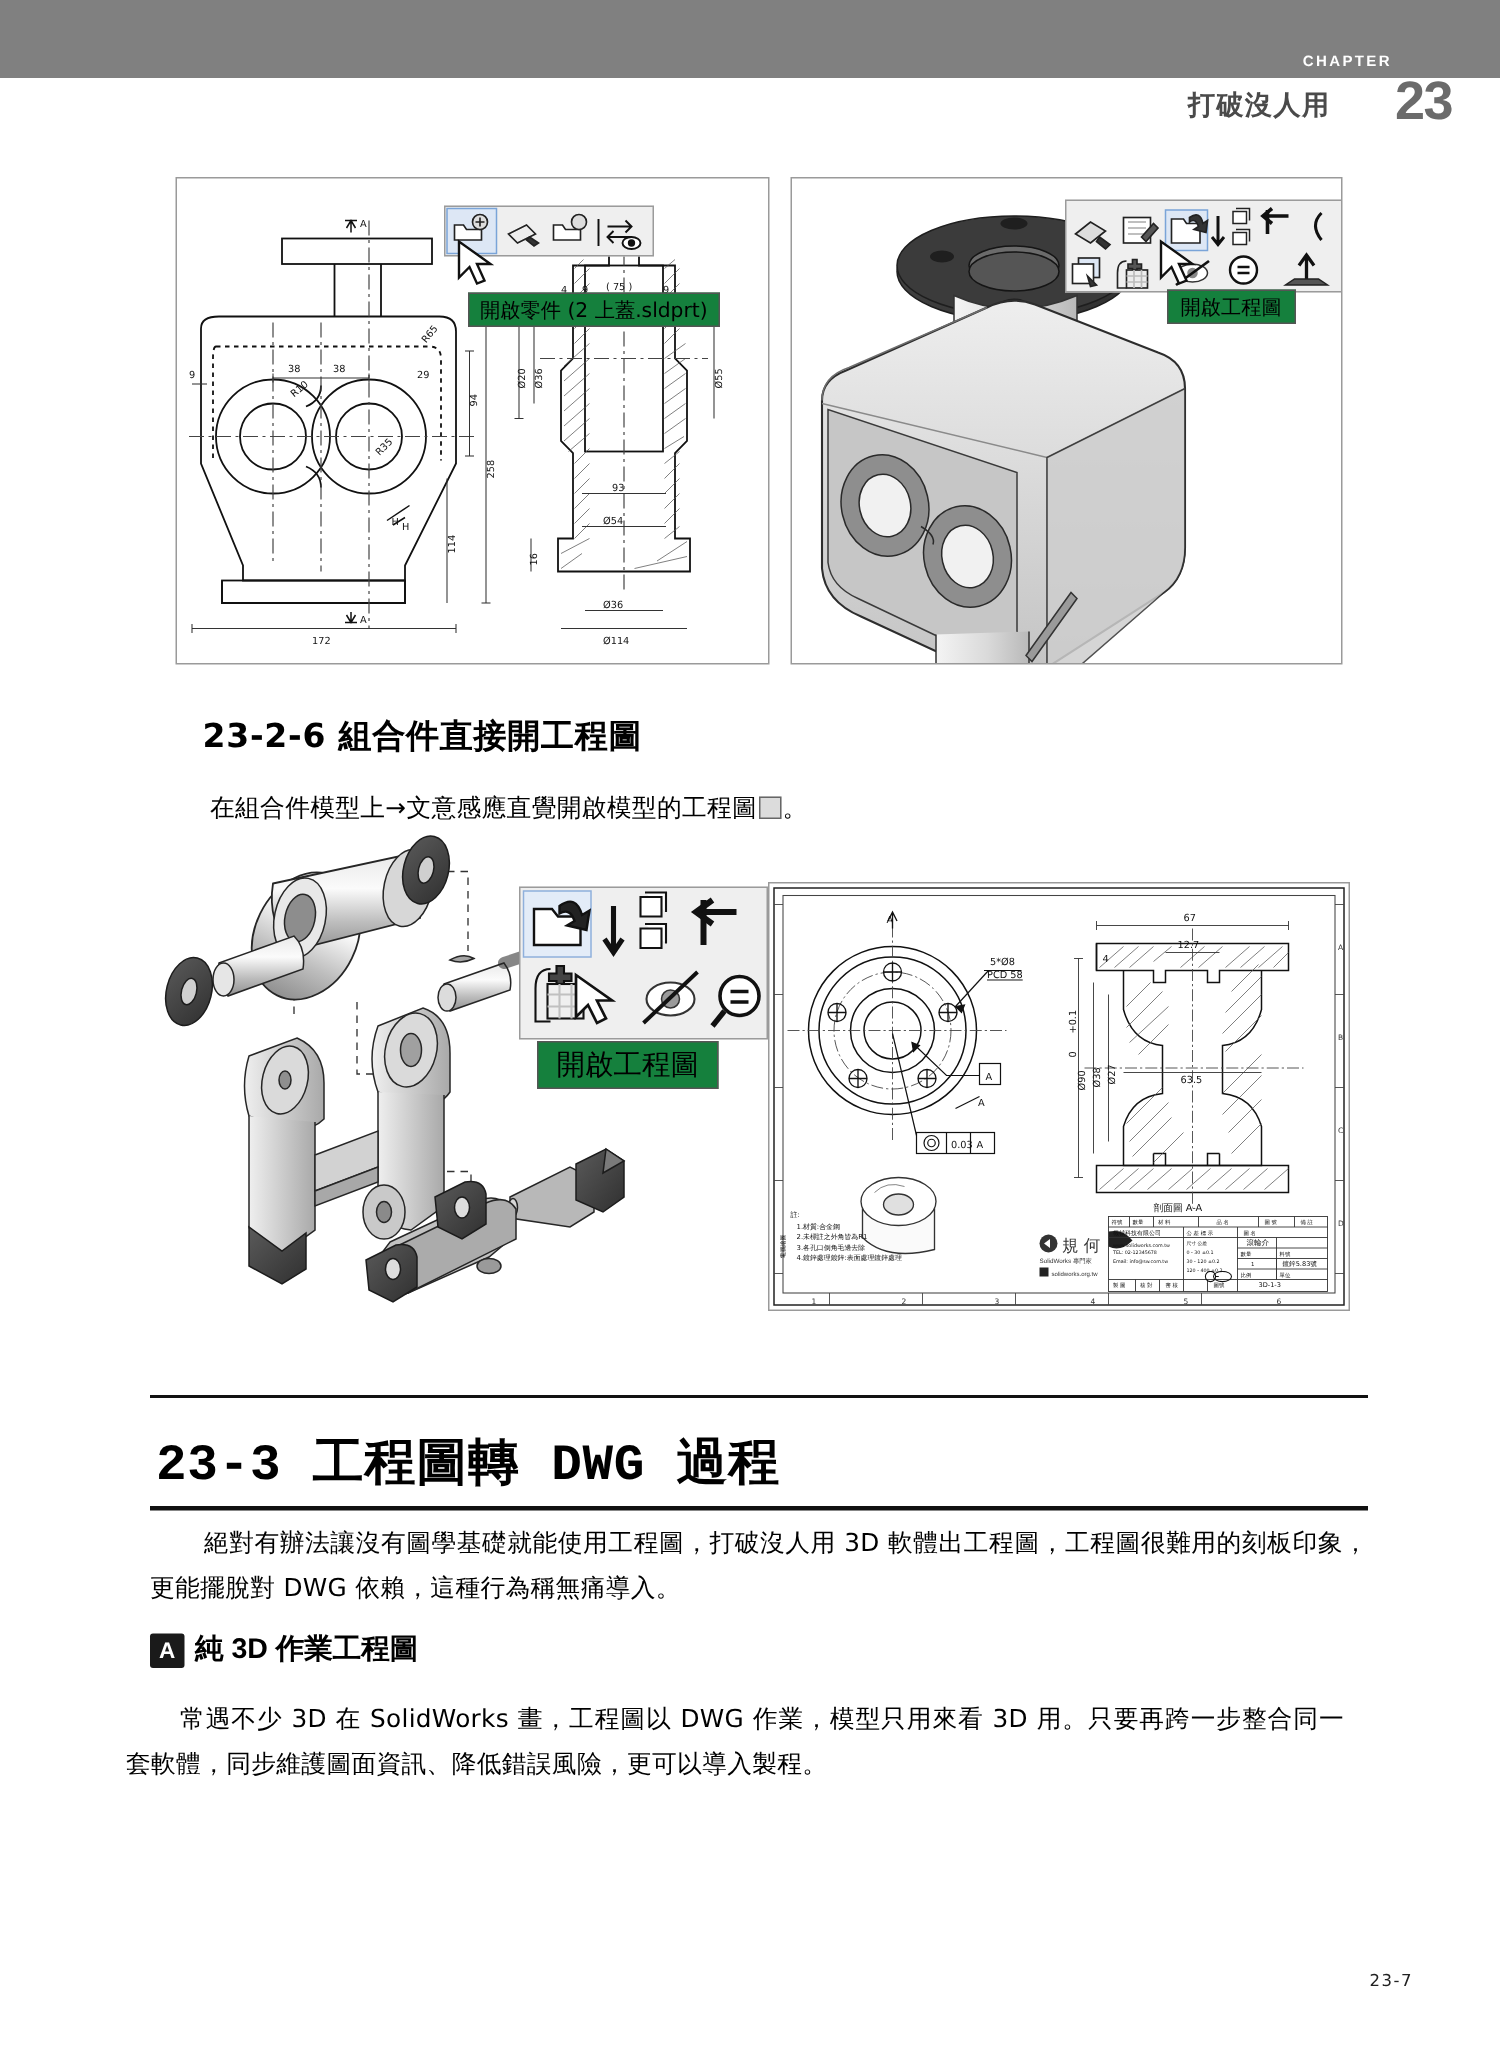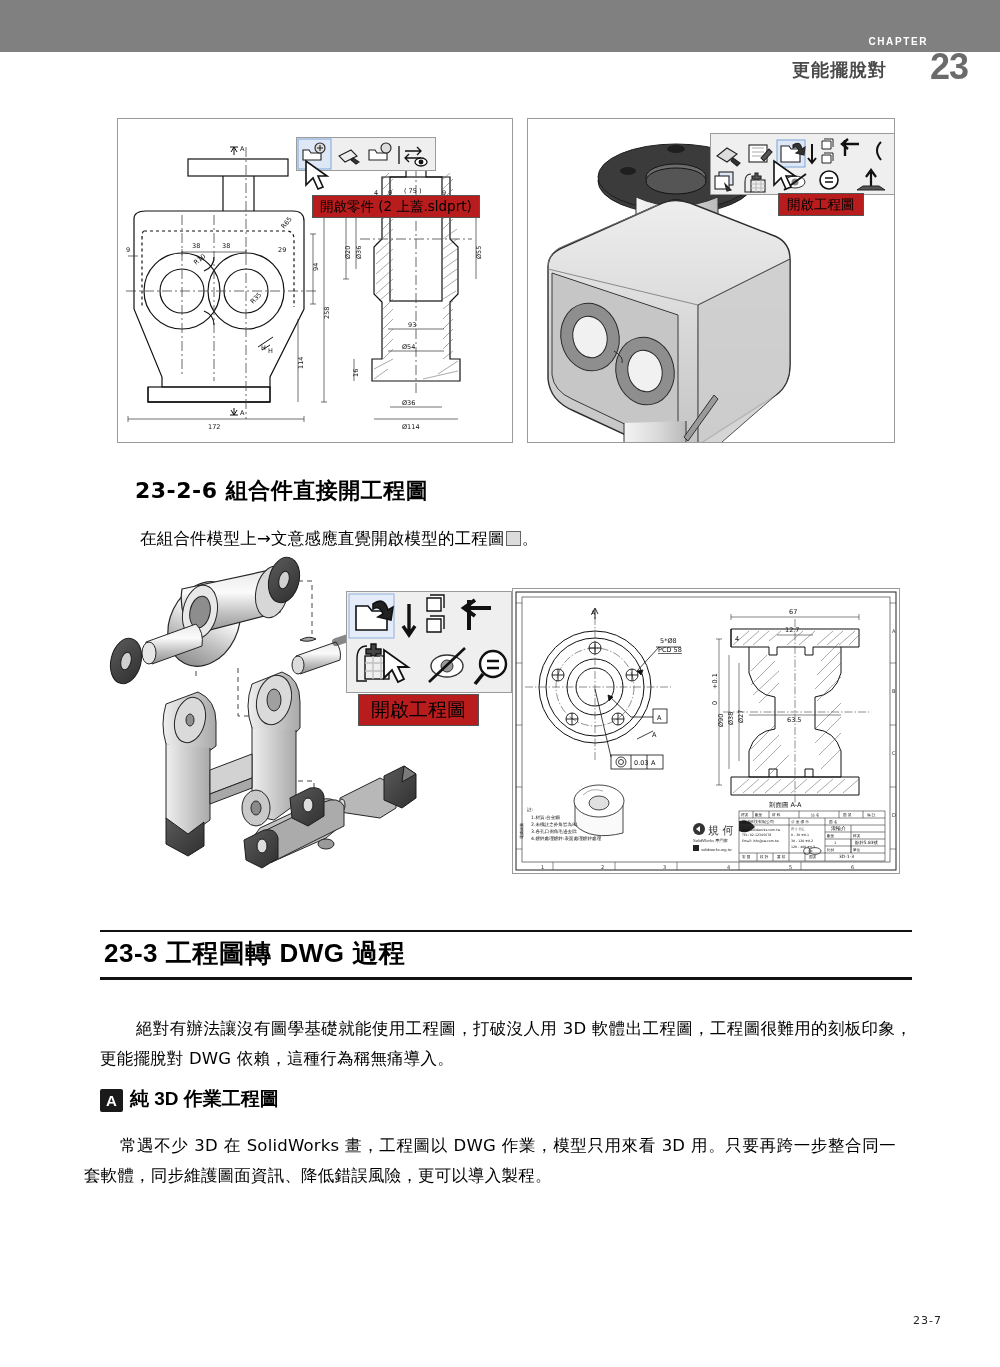--- a/index.html
+++ b/index.html
@@ -38,21 +38,21 @@
   
   .fig{position:absolute;border:1px solid #9a9a9a;background:#fff;box-sizing:border-box;overflow:hidden;}
 
   #fig-top-left{left:117px;top:118px;width:396px;height:325px;}
   #fig-top-right{left:527px;top:118px;width:368px;height:325px;}
   #fig-mid-left{left:104px;top:556px;width:402px;height:330px;border:none;}
   #fig-mid-right{left:512px;top:588px;width:388px;height:286px;}
 
   
   .tip{
-    position:absolute;background:#b91c1c;border:1px solid #555;
+    position:absolute;background:#15803d;border:1px solid #555;
     font-family:"DejaVu Sans","Liberation Sans",sans-serif;
     color:#000;white-space:nowrap;box-sizing:border-box;
     display:flex;align-items:center;justify-content:center;
   }
   .ctxbar{
     position:absolute;background:#efefef;border:1px solid #9b9b9b;
     box-sizing:border-box;
   }
 
   
@@ -66,23 +66,23 @@
     position:absolute;
     font-size:16.5px;line-height:30px;color:#000;
     font-family:"DejaVu Sans","Liberation Sans",sans-serif;
     letter-spacing:0.2px;
   }
 
   .h2wrap{position:absolute;left:100px;top:930px;width:812px;}
   .h2-line-top{height:2px;background:#111;width:100%;}
   .h2-line-bot{height:3px;background:#111;width:100%;}
   .h2-text{
-    font-family:Liberation Sans, sans-serif;
-    font-size:26px;font-weight:bold;color:#000;
-    padding:4px 2px 6px 4px;letter-spacing:0.5px;white-space:nowrap;
+    font-family:Liberation Mono, monospace;
+    font-size:34px;font-weight:bold;color:#000;
+    padding:20px 2px 6px 4px;letter-spacing:0.5px;white-space:nowrap;
   }
 
   .abadge{
     position:absolute;left:100px;top:1089px;
     width:23px;height:23px;background:#1a1a1a;color:#fff;
     font-size:15px;font-weight:bold;line-height:23px;text-align:center;
     font-family:"Liberation Sans",sans-serif;border-radius:2px;
   }
   .ahead{
     position:absolute;left:130px;top:1086px;
@@ -100,21 +100,21 @@
     display:inline-block;width:13px;height:13px;vertical-align:-2px;
     border:1px solid #666;background:#dcdcdc;margin:0 1px;
   }
   svg{display:block;}
 </style>
 </head>
 <body>
 
 <div class="hdr-band"></div>
 <div class="hdr-chapter-word">CHAPTER</div>
-<div class="hdr-title">更能擺脫對</div>
+<div class="hdr-title">打破沒人用</div>
 <div class="hdr-num">23</div>
 
 <div class="fig" id="fig-top-left">
   <svg width="394" height="323" viewBox="0 0 394 323">
     <g stroke="#111" fill="none" stroke-width="1.2">
 
       <rect x="70" y="40" width="100" height="17"></rect>
       <path d="M105 57 L105 92 M136 57 L136 92"></path>
 
       <path d="M16 125 L16 100 Q16 92 28 92 L175 92 Q186 92 186 102 L186 190

